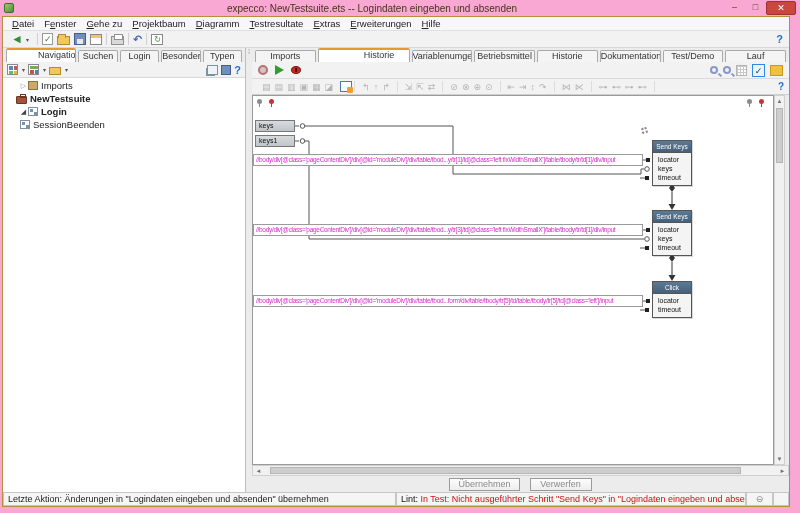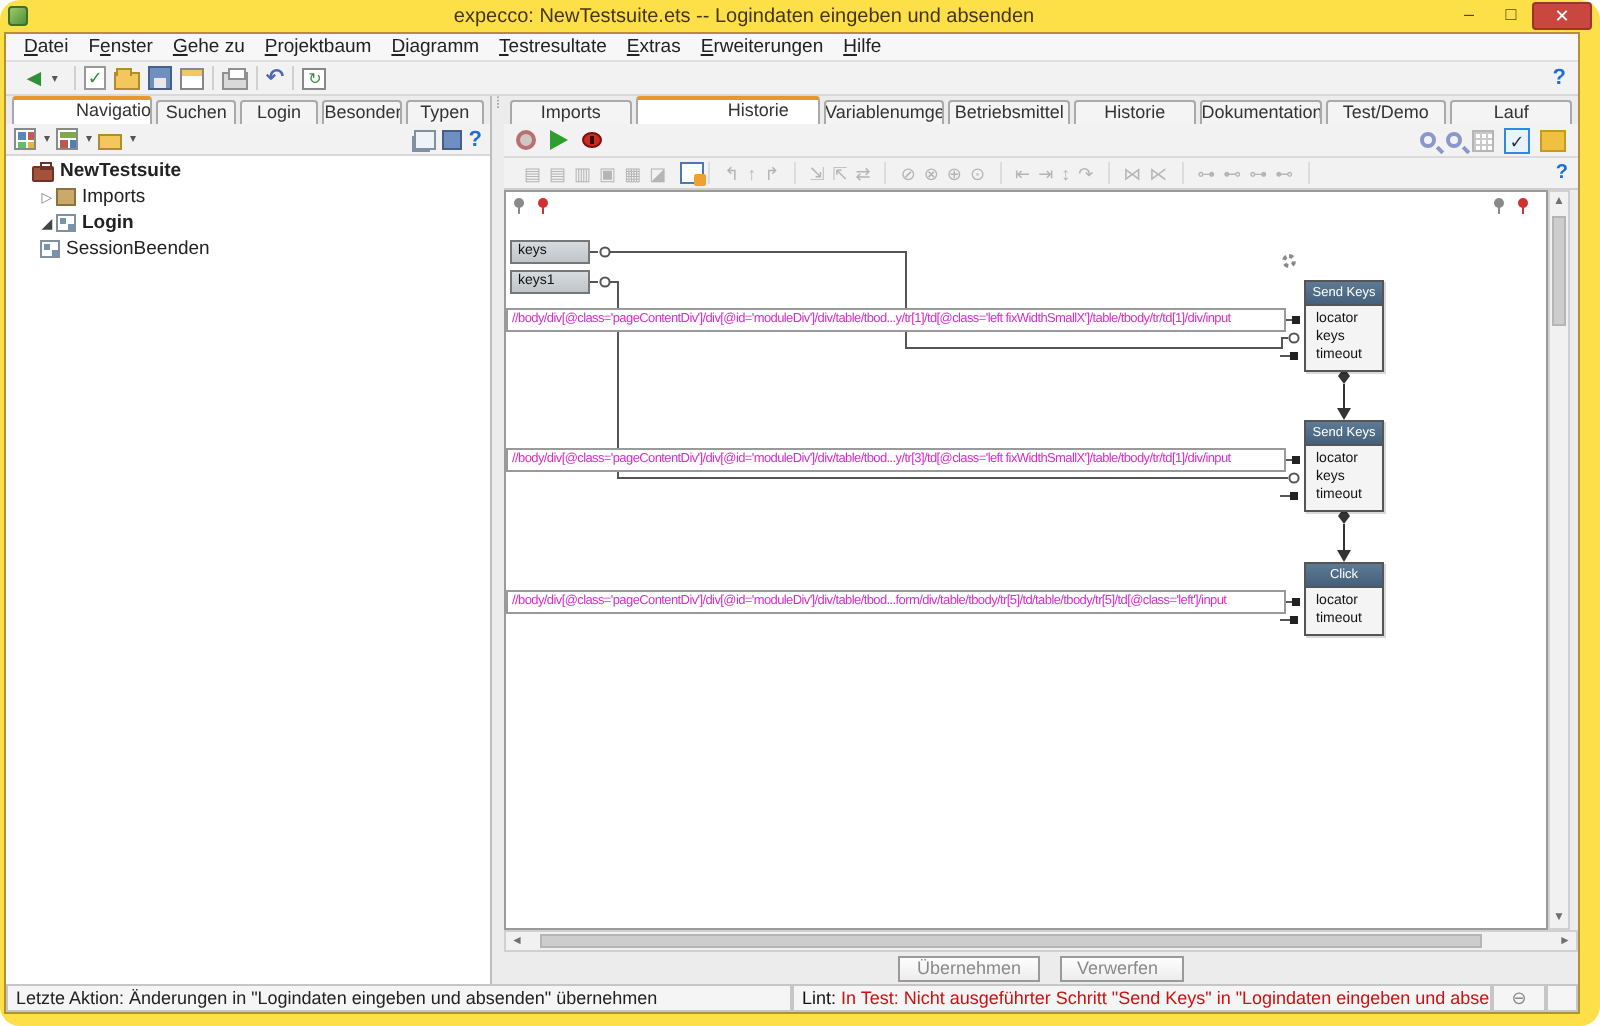--- a/index.html
+++ b/index.html
@@ -1,19 +1,19 @@
 <!DOCTYPE html>
 <html><head>
 <meta charset="utf-8">
 <style>
   * { margin:0; padding:0; box-sizing:border-box; }
   html,body { width:800px; height:513px; overflow:hidden; }
   body { font-family:"Liberation Sans","DejaVu Sans",sans-serif; font-size:10px; color:#222; }
 
-  .window { position:relative; width:800px; height:513px; background:#fde047;border-radius:10px; }
+  .window { position:relative; width:800px; height:513px; background:#f9a8d4; }
   .titlebar { position:absolute; left:0; top:0; right:0; height:16px; display:flex; align-items:center; padding:0 4px; }
   .app-icon { width:10px; height:10px; border-radius:2px; background:linear-gradient(135deg,#9ec96a,#4e8f3a); border:1px solid #3c6f2c; margin-right:6px; }
   .title { flex:1; text-align:center; font-size:10px; color:#453516; white-space:nowrap; overflow:hidden; }
   .win-controls { display:flex; align-items:center; height:16px; }
   .wc { width:21px; height:14px; text-align:center; line-height:13px; font-size:9px; color:#5a4418; }
   .wc.close { width:30px; background:#c9473f; color:#fff; border-radius:2px; border:1px solid #9c332c; }
 
   .app { position:absolute; left:2px; top:16px; right:10px; bottom:6px; background:#f2f2f2; border:1px solid #b38e3b; display:flex; flex-direction:column; }
 
   .menubar { height:14px; background:#f7f7f7; border-bottom:1px solid #e0e0e0; display:flex; align-items:center; padding-left:4px; }
@@ -125,21 +125,21 @@
   .vs-thumb { position:absolute; left:1px; right:1px; top:2px; height:55px; background:#cdcdcd; border:1px solid #b5b5b5; }
   .vs-arrow.bottom { margin-top:auto; }
   .canvas-gap { width:4px; background:#ececec; }
 
   .hscroll { height:11px; background:#f1f1f1; border:1px solid #d0d0d0; display:flex; align-items:center; }
   .hs-arrow { font-size:6px; color:#707070; width:11px; text-align:center; }
   .hs-track { flex:1; height:100%; position:relative; }
   .hs-thumb { position:absolute; top:1px; bottom:1px; left:6px; right:36px; background:#cdcdcd; border:1px solid #b5b5b5; }
 
   .buttons-row { height:16px; background:#ececec; display:flex; align-items:center; justify-content:center; gap:10px; }
-  .btn { min-width:62px; height:13px; font-size:9px; line-height:11px; text-align:left; color:#8a8a8a; background:linear-gradient(#fdfdfd,#ededed); border:1px solid #9a9a9a; padding:0 8px; }
+  .btn { min-width:62px; height:13px; font-size:9px; line-height:11px; text-align:center; color:#8a8a8a; background:linear-gradient(#fdfdfd,#ededed); border:1px solid #9a9a9a; padding:0 8px; }
 
   .statusbar { height:14px; display:flex; background:#f0f0f0; }
   .sb-cell { background:#f5f5f5; border:1px solid #c6c6c6; font-size:9px; line-height:12px; padding:0 4px; white-space:nowrap; overflow:hidden; }
   .sb-left { width:393px; flex:none; }
   .sb-lint { flex:1; min-width:0; }
   .sb-lint .lint-label { font-weight:normal; color:#111; }
   .sb-lint .lint-text { color:#cc1111; }
   .sb-icon { width:27px; flex:none; text-align:center; color:#8a8a8a; }
   .sb-end { width:16px; flex:none; }
 </style>
@@ -205,29 +205,29 @@
           <span class="ic lt-grid lt-grid2"></span>
           <span class="tb-caret">▾</span>
           <span class="ic lt-folder"></span>
           <span class="tb-caret">▾</span>
           <span class="lt-spacer"></span>
           <span class="ic lt-copy"></span>
           <span class="ic lt-save"></span>
           <span class="help-q">?</span>
         </div>
         <div class="tree" id="tree">
+            <div class="tree-row" style="padding-left: 16px;">
+              <span class="tree-arrow">▷</span>
+              <span class="tree-icon ti-package"></span>
+              <span class="tree-label">Imports</span>
+            </div>
             <div class="tree-row" style="padding-left: 4px;">
               <span class="tree-arrow"></span>
               <span class="tree-icon ti-suitcase"></span>
               <span class="tree-label bold">NewTestsuite</span>
-            </div>
-            <div class="tree-row" style="padding-left: 16px;">
-              <span class="tree-arrow">▷</span>
-              <span class="tree-icon ti-package"></span>
-              <span class="tree-label">Imports</span>
             </div>
             <div class="tree-row" style="padding-left: 16px;">
               <span class="tree-arrow expanded">◢</span>
               <span class="tree-icon ti-action"></span>
               <span class="tree-label bold">Login</span>
             </div>
             <div class="tree-row" style="padding-left: 8px;">
               <span class="tree-arrow"></span>
               <span class="tree-icon ti-action"></span>
               <span class="tree-label">SessionBeenden</span>

